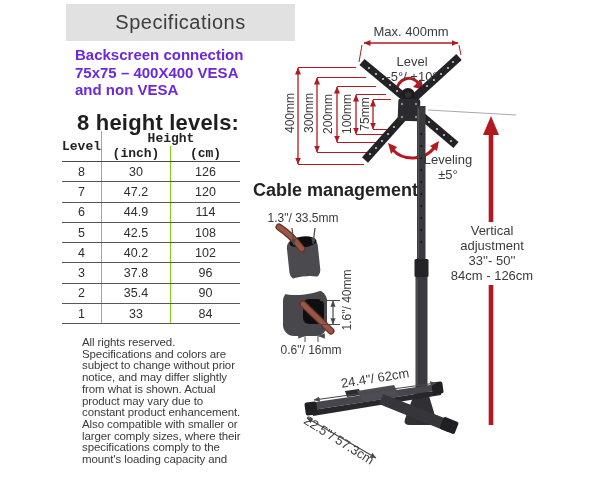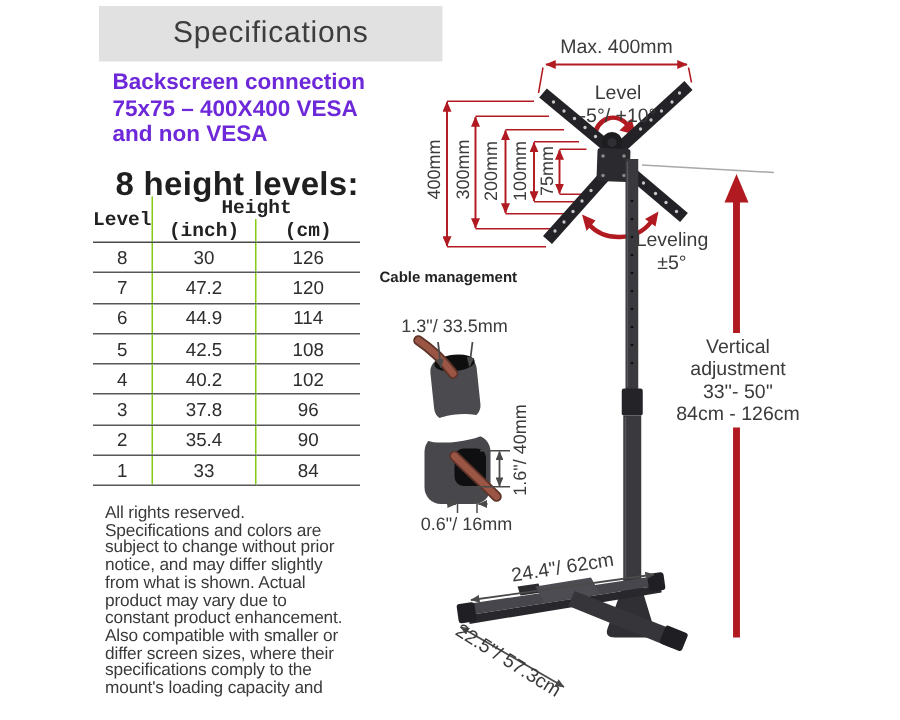--- a/index.html
+++ b/index.html
@@ -13,29 +13,29 @@
   .title-box span{font-size:20px;font-weight:400;color:#3d3d3d;letter-spacing:.5px;}
   .red-note{left:75px;top:46px;font-size:15px;font-weight:700;line-height:17.5px;color:#6d28d9;}
   .tbl-heading{left:77px;top:110px;font-size:22px;font-weight:700;color:#1f1f1f;letter-spacing:.2px;}
   .spec-table{left:62px;top:131px;border-collapse:collapse;table-layout:fixed;}
   .spec-table th,.spec-table td{padding:0;text-align:center;font-family:"Liberation Sans",sans-serif;}
   .spec-table th{font-size:13px;font-weight:700;color:#222;height:15px;font-family:Liberation Mono, monospace;}
   .spec-table td{font-size:12.5px;color:#2e2e2e;height:19.3px;border-bottom:1px solid #585858;}
   .spec-table .w1{width:38px;} .spec-table .w2{width:68px;} .spec-table .w3{width:69px;}
   .spec-table .bl{border-left:1px solid #84cc16;}
   .spec-table thead .hline{border-bottom:1px solid #4a4a4a;}
-  .disclaimer{left:70px;top:337px;font-size:11.5px;line-height:11.7px;color:#3a3a3a;letter-spacing:-.1px;}
+  .disclaimer{left:82px;top:337px;font-size:11.5px;line-height:11.7px;color:#3a3a3a;letter-spacing:-.1px;}
   .disclaimer div{white-space:nowrap;}
 
   
   .dlabel{position:absolute;font-size:13px;color:#3b3b3b;white-space:nowrap;
           transform:translate(-50%,-50%);text-align:center;line-height:15px;}
   .dlabel.small{font-size:12px;}
   .rot90{transform:translate(-50%,-50%) rotate(-90deg);font-size:12px;}
-  .cable-head{position:absolute;left:253px;top:180px;font-size:10px;font-weight:700;color:#222;white-space:nowrap;}
+  .cable-head{position:absolute;left:253px;top:180px;font-size:18px;font-weight:700;color:#222;white-space:nowrap;}
   .rot-base1{transform:translate(-50%,-50%) rotate(-9deg);}
   .rot-base2{transform:translate(-50%,-50%) rotate(32deg);}
   svg{position:absolute;left:0;top:0;}
 </style>
 </head>
 <body>
 
 <div id="page">
 
   <svg width="600" height="480" viewBox="0 0 600 480">
@@ -254,21 +254,21 @@
 
   <div class="abs disclaimer">
     <div>All rights reserved.</div>
     <div>Specifications and colors are</div>
     <div>subject to change without prior</div>
     <div>notice, and may differ slightly</div>
     <div>from what is shown. Actual</div>
     <div>product may vary due to</div>
     <div>constant product enhancement.</div>
     <div>Also compatible with smaller or</div>
-    <div>differ screen sizes, where their</div>
+    <div>larger comply sizes, where their</div>
     <div>specifications comply to the</div>
     <div>mount's loading capacity and</div>
   </div>
 
   <div class="dlabel" style="left:411px;top:31px;">Max. 400mm</div>
 
   <div class="dlabel" style="left:412px;top:69px;">
     <div>Level</div>
     <div>-5°/ +10°</div>
   </div>

